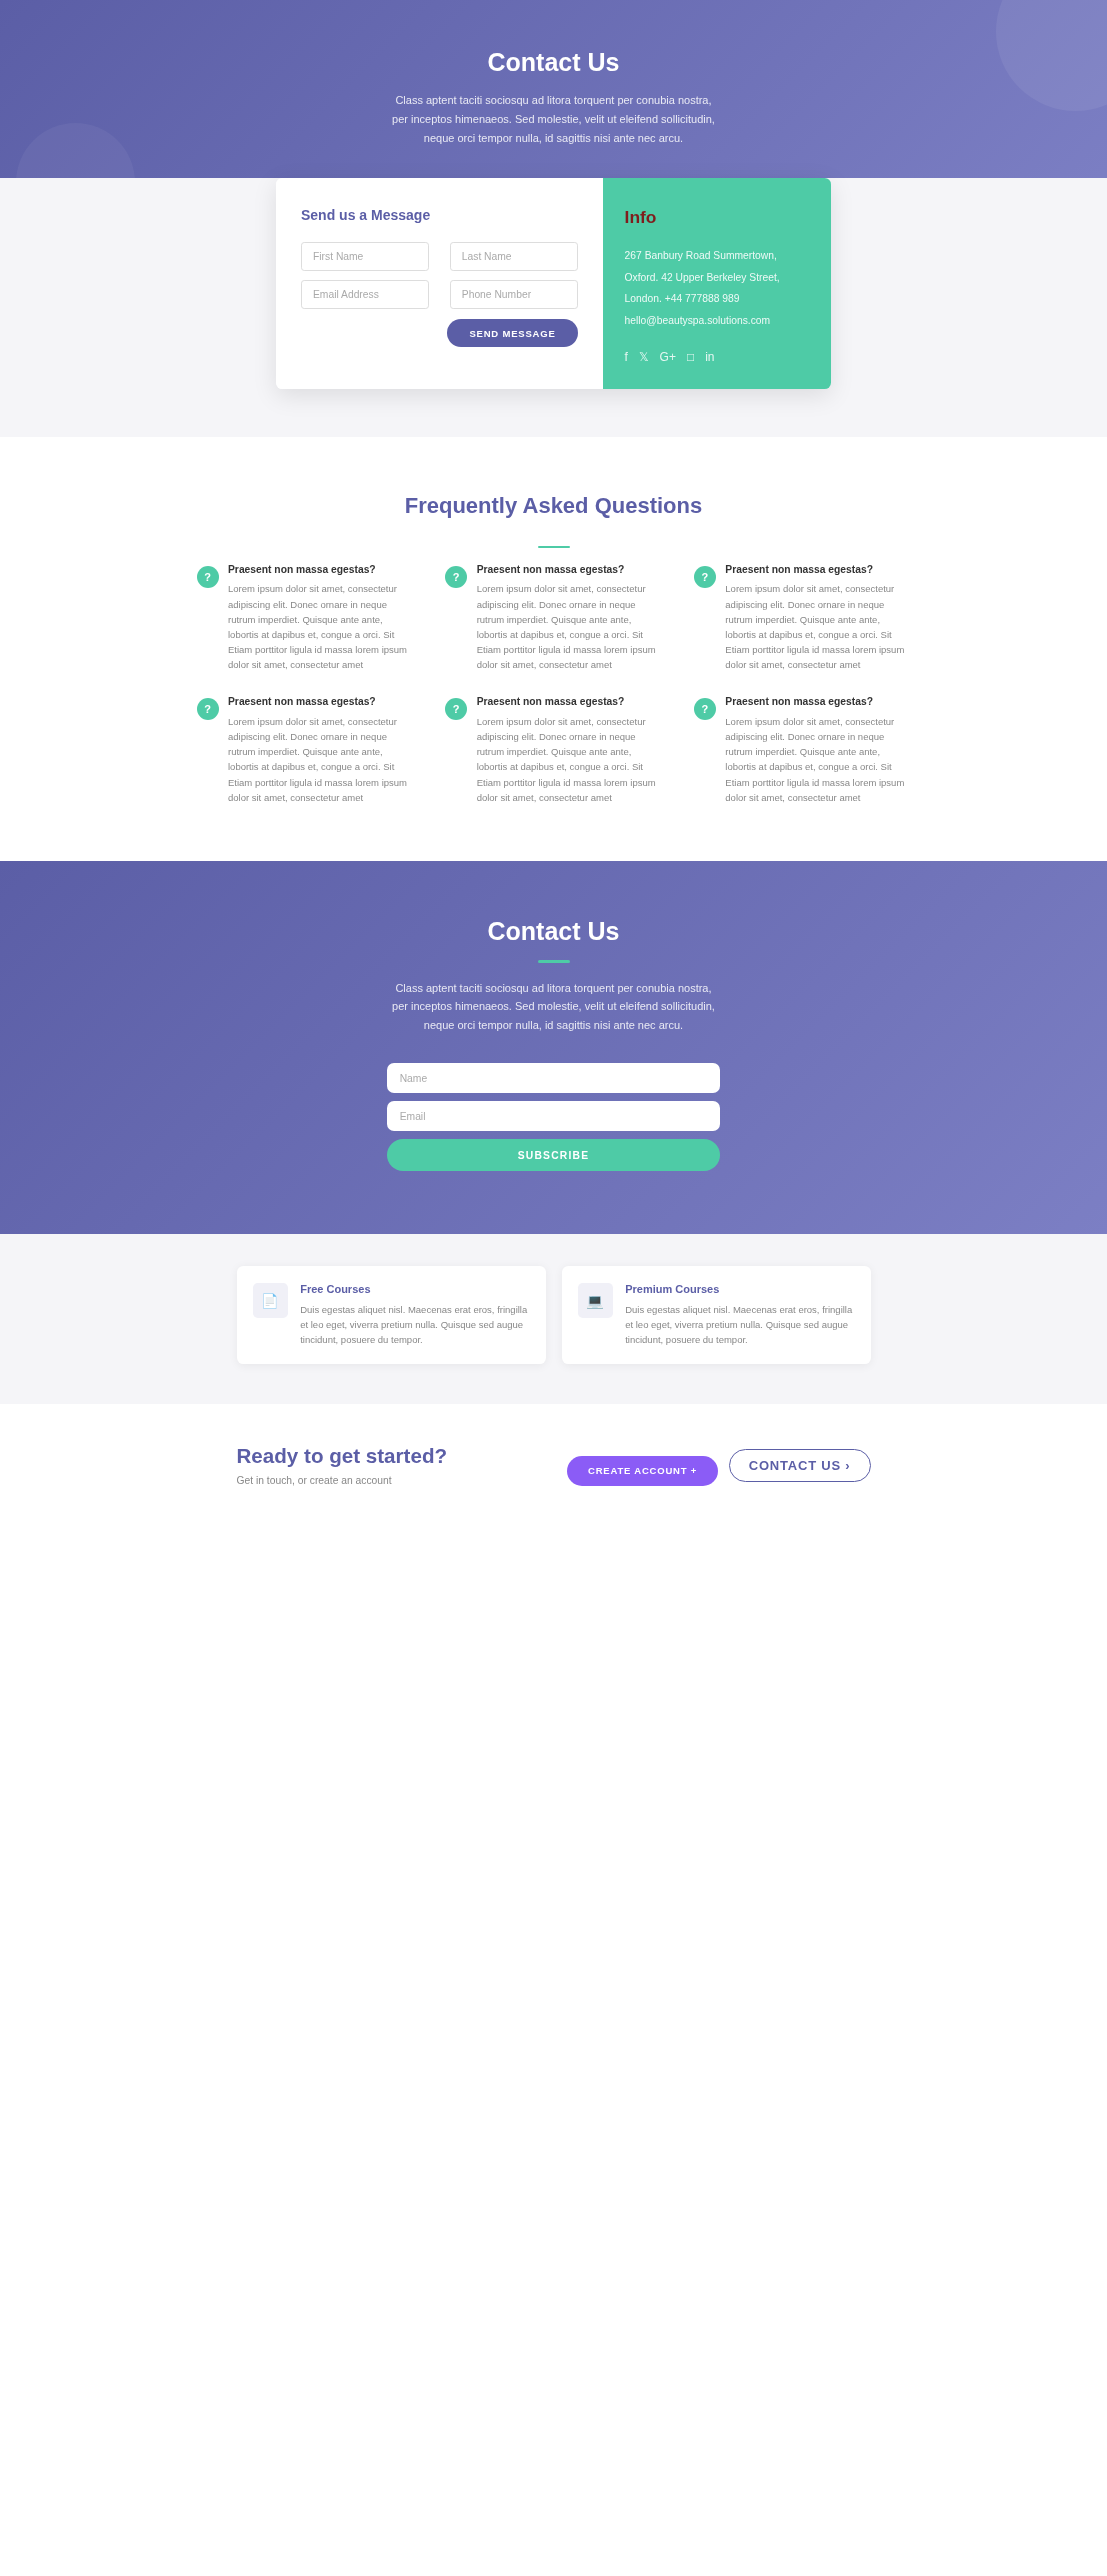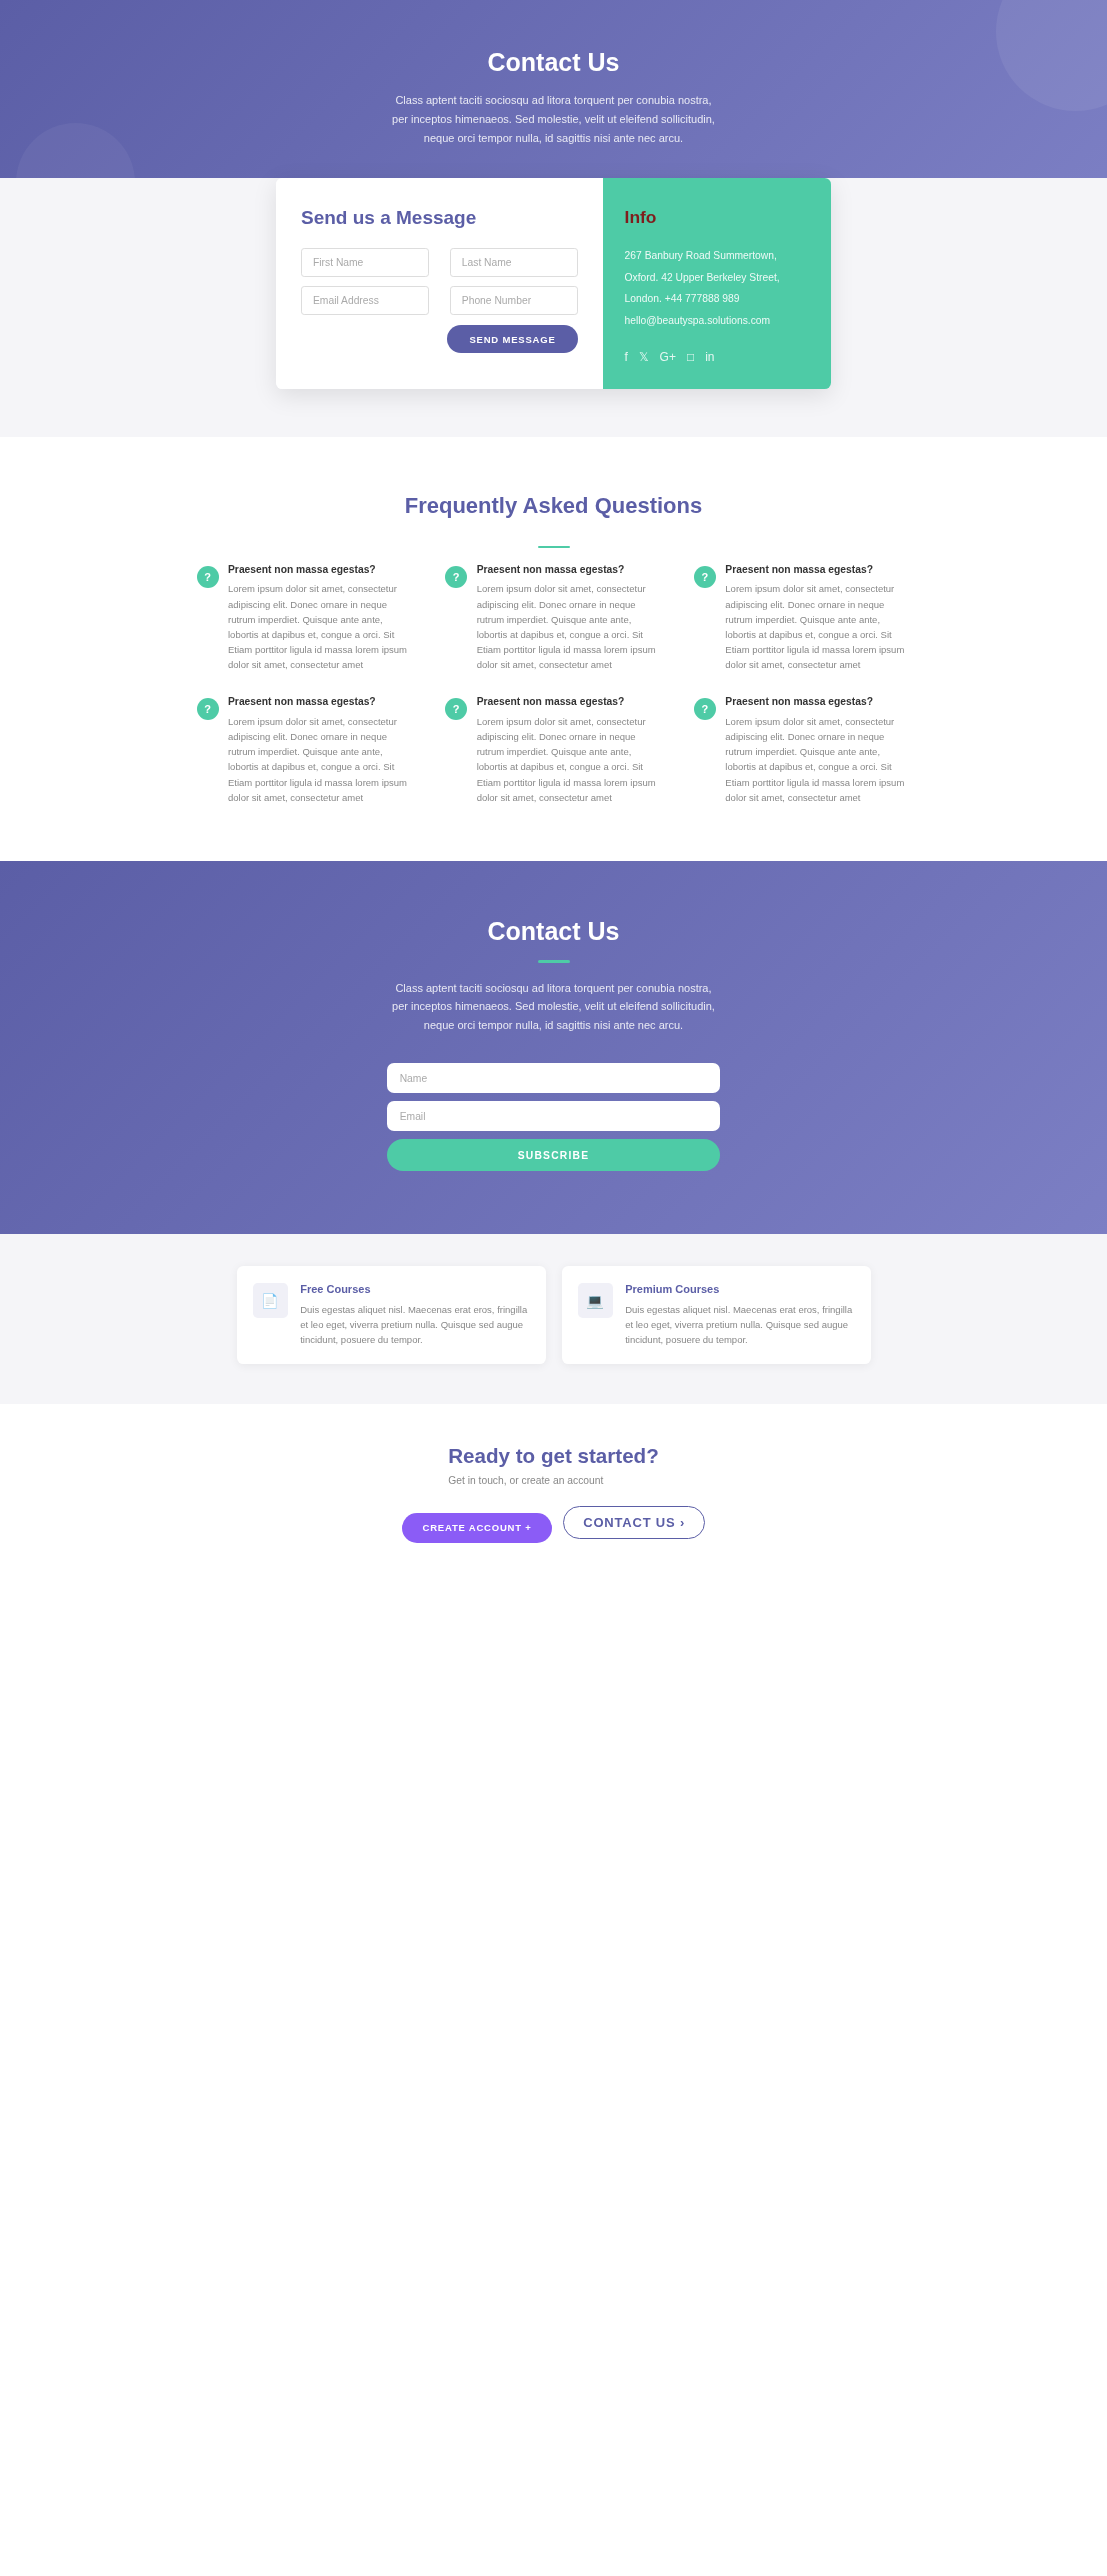--- a/index.html
+++ b/index.html
@@ -59,21 +59,21 @@
       overflow: hidden;
       box-shadow: 0 6.3px 24px rgba(0,0,0,0.1);
     }
     .form-card {
       background: #fff;
       flex: 1.2;
       padding: 28.6px 25px 25px;
     }
     .form-card-title {
       color: #5b5ea6;
-      font-size: 19px;
+      font-size: 14px;
       font-weight: 700;
       margin-bottom: 19px;
     }
     .form-row {
       display: flex;
       gap: 21px;
       margin-bottom: 9.5px;
     }
     .form-input {
       flex: 1;
@@ -298,21 +298,20 @@
       padding: 40px 16px 48px;
     }
     .cta-inner {
       max-width: 634px;
       margin: 0 auto;
       display: flex;
       align-items: center;
       justify-content: space-between;
       flex-wrap: wrap;
       gap: 16px;
-      flex-direction: column;
     }
     .cta-text-block {}
     .cta-title {
       font-size: 20.6px;
       font-weight: 700;
       color: #5b5ea6;
       margin-bottom: 6.3px;
     }
     .cta-subtitle {
       font-size: 10.3px;

